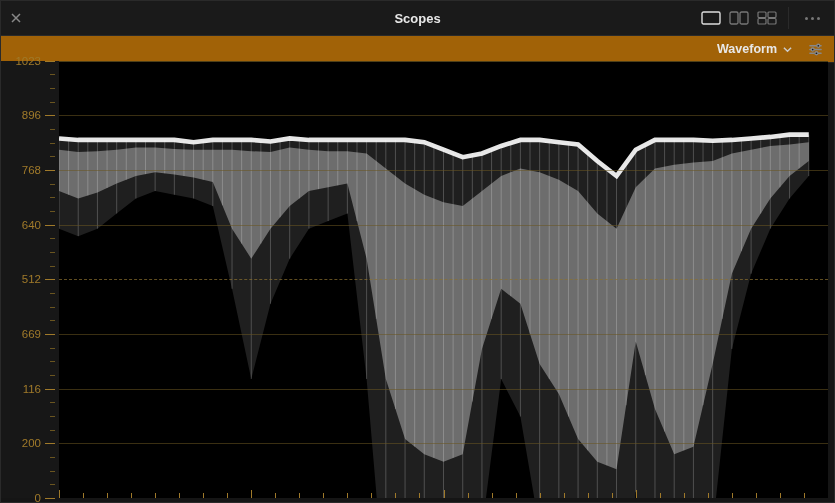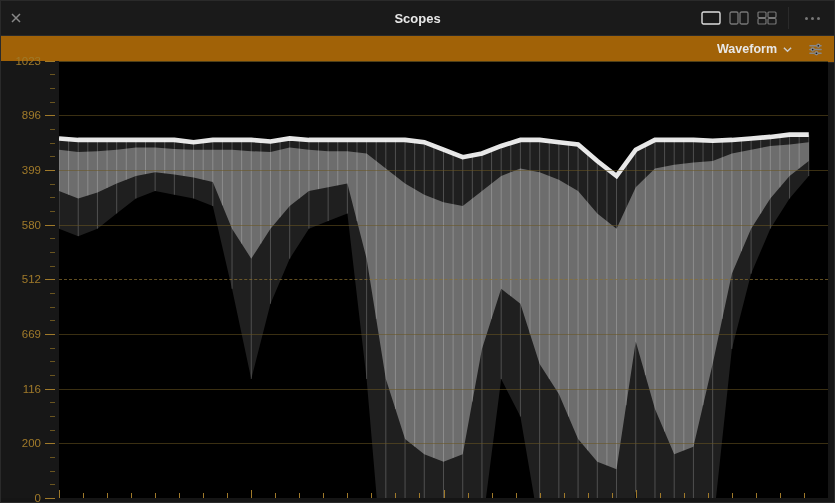--- a/index.html
+++ b/index.html
@@ -249,23 +249,23 @@
       </svg>
     </div>
   </div>
 
   <div class="scope-area">
     <div class="y-axis" id="y-axis">
         <div class="y-label" style="top: 0%;">1023</div>
         <div class="y-tick-major" style="top: 0%;"></div>
         <div class="y-label" style="top: 12.4145%; margin-left: 12px;">896</div>
         <div class="y-tick-major" style="top: 12.4145%;"></div>
-        <div class="y-label" style="top: 24.9267%;">399</div>
+        <div class="y-label" style="top: 24.9267%;">768</div>
         <div class="y-tick-major" style="top: 24.9267%;"></div>
-        <div class="y-label" style="top: 37.4389%;">580</div>
+        <div class="y-label" style="top: 37.4389%;">640</div>
         <div class="y-tick-major" style="top: 37.4389%;"></div>
         <div class="y-label" style="top: 49.9511%;">512</div>
         <div class="y-tick-major" style="top: 49.9511%;"></div>
         <div class="y-label" style="top: 62.4633%;">669</div>
         <div class="y-tick-major" style="top: 62.4633%;"></div>
         <div class="y-label" style="top: 74.9756%;">116</div>
         <div class="y-tick-major" style="top: 74.9756%;"></div>
         <div class="y-label" style="top: 87.4878%;">200</div>
         <div class="y-tick-major" style="top: 87.4878%;"></div>
         <div class="y-label" style="top: 100%;">0</div>

